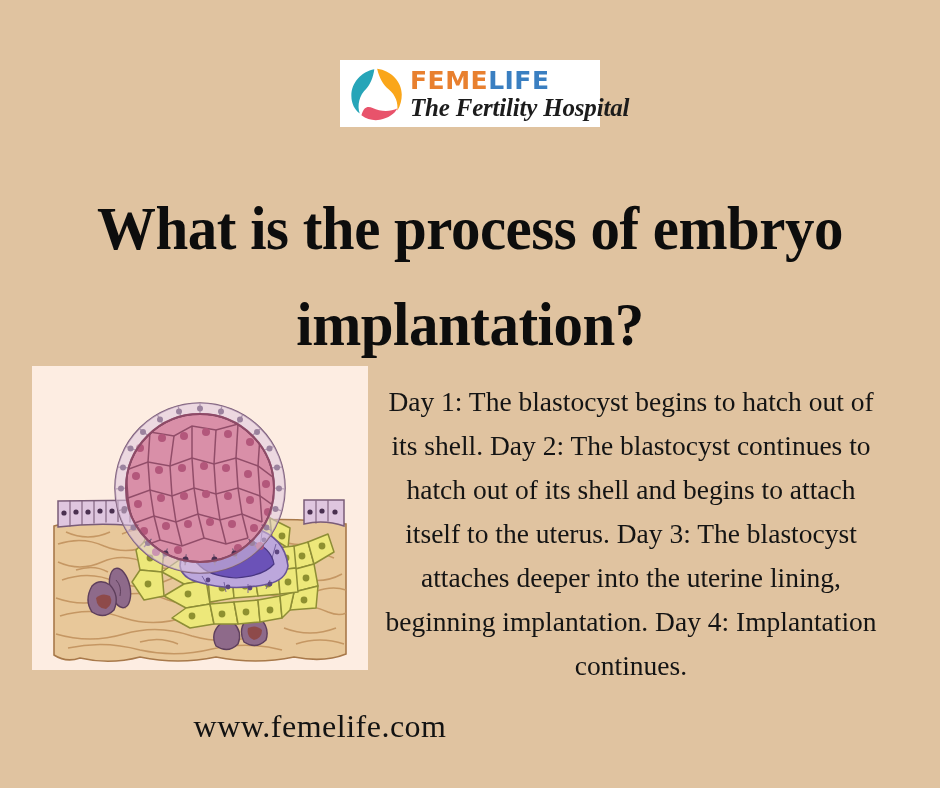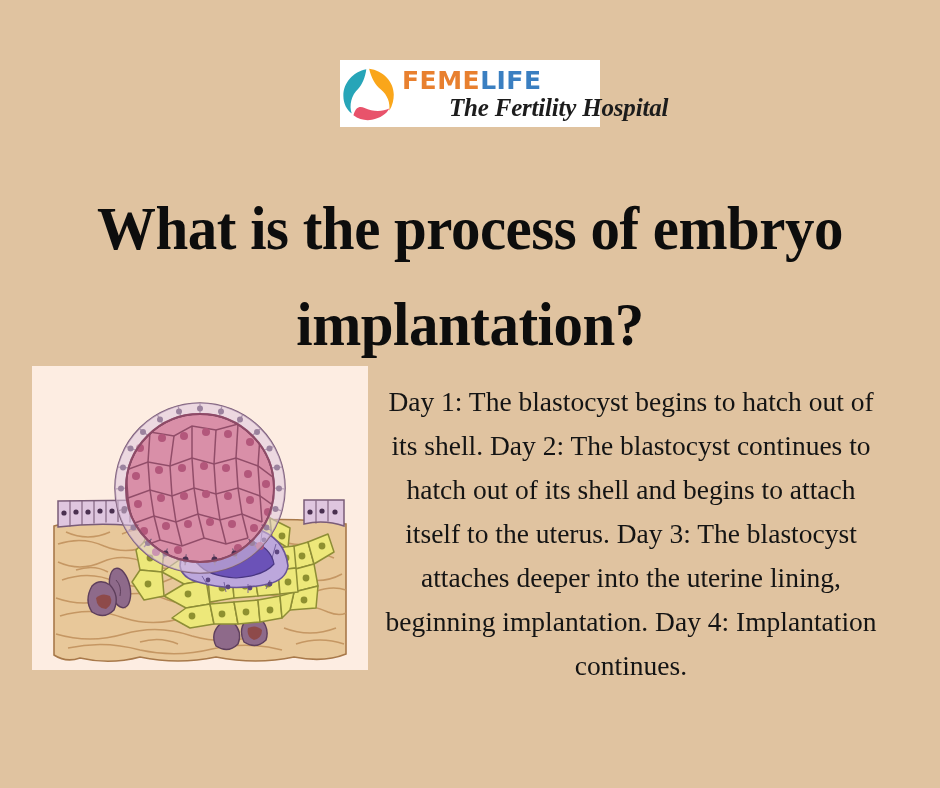--- a/index.html
+++ b/index.html
@@ -24,20 +24,21 @@
   
   .logo-box {
     position: absolute;
     left: 340px;
     top: 60px;
     width: 260px;
     height: 67px;
     background: #ffffff;
     display: flex;
     align-items: center;
+    padding-left: 8px;
     box-sizing: border-box;
   }
   .logo-mark {
     width: 56px;
     height: 56px;
     flex: 0 0 56px;
     margin-right: 6px;
   }
   .logo-text {
     display: flex;
@@ -56,21 +57,20 @@
   .brand-life { color: #3a7fc1; }
   .tagline {
     font-family: "Liberation Serif", serif;
     font-weight: bold;
     font-style: italic;
     font-size: 25px;
     color: #1c1c1c;
     white-space: nowrap;
     margin-top: 2px;
     letter-spacing: -0.2px;
-    margin-left: 47px;
   }
 
   
   .headline {
     position: absolute;
     left: 40px;
     top: 138px;
     width: 860px;
     text-align: center;
     font-family: "Liberation Serif", serif;
@@ -448,14 +448,15 @@
         </g>
 
         <circle cx="168" cy="122" r="74" fill="none" stroke="#8E4A66" stroke-width="2"></circle>
 
       </g>
     </svg>
   </div>
 
   <p class="body-copy">Day 1: The blastocyst begins to hatch out of its shell. Day 2: The blastocyst continues to hatch out of its shell and begins to attach itself to the uterus. Day 3: The blastocyst attaches deeper into the uterine lining, beginning implantation. Day 4: Implantation continues.</p>
 
+  <div class="footer-url">www.femelife.com</div>
 
 </div>
 
 </body></html>

